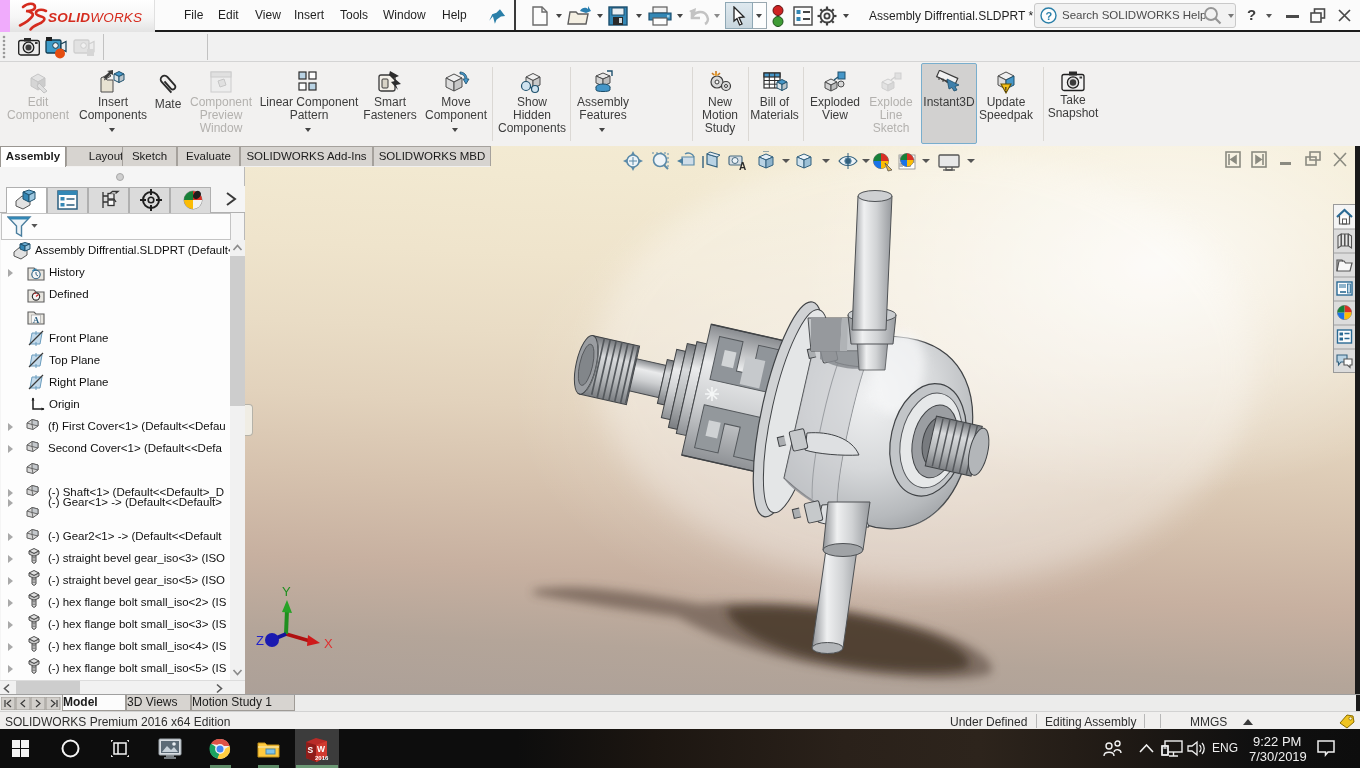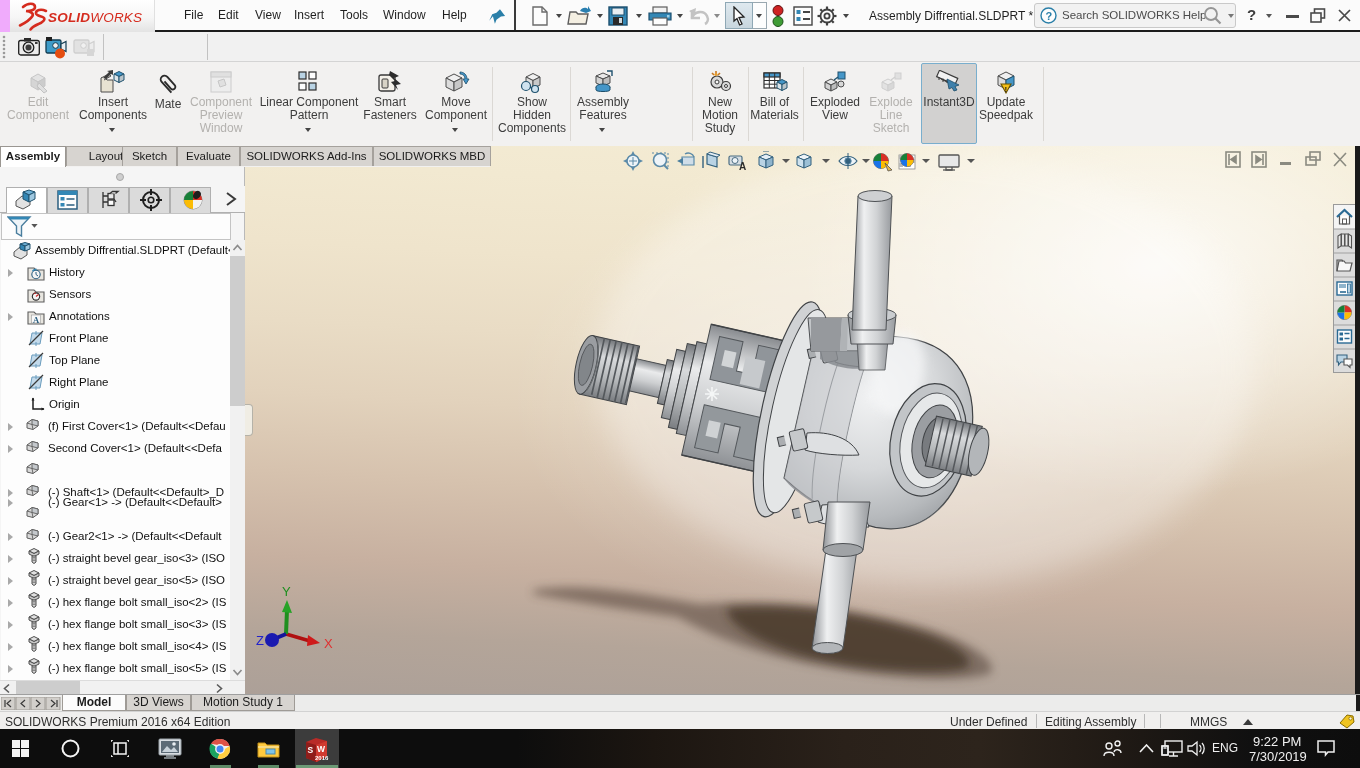--- a/index.html
+++ b/index.html
@@ -34,21 +34,21 @@
 
 #leftpanel { position:absolute; left:0; top:167px; width:245px; height:528px; background:#f5f5f5; border-right:1px solid #b9b9b9; }
 .ptab { position:absolute; top:20px; width:41px; height:27px; background:#dbdbdb; border:1px solid #b0b0b0; }
 .ptab.act { background:#ffffff; border-bottom:none; }
 #tree { position:absolute; left:1px; top:73px; width:229px; height:440px; background:#fdfdfd; overflow:hidden; }
 .trow { position:absolute; left:0; width:260px; height:22px; font-size:11.5px; color:#101010; white-space:nowrap; }
 .trow .txt { position:absolute; top:4px; }
 .tarr { position:absolute; left:7px; top:7px; width:0; height:0; border-top:4px solid transparent; border-bottom:4px solid transparent; border-left:5px solid #a9a9a9; }
 
 #doctabs { position:absolute; left:0; top:694px; width:1360px; height:17px; background:#ececeb; border-top:1px solid #9f9f9f; }
-.dtab { position:absolute; top:0; height:16px; background:#d7d4d0; border:1px solid #9f9b96; border-top:none; font-size:12px; color:#1b1b1b; text-align:center; line-height:15px; }
+.dtab { position:absolute; top:0; height:16px; background:#d7d4d0; border:1px solid #9f9b96; border-top:none; font-size:12px; color:#1b1b1b; text-align:left; line-height:15px; }
 .dtab.act { background:#fcfcfc; font-weight:bold; }
 
 #statusbar { position:absolute; left:0; top:711px; width:1360px; height:18px; background:#f0efee; border-top:1px solid #d2d2d2; font-size:12px; color:#2e2e2e; }
 
 #taskbar { position:absolute; left:0; top:729px; width:1360px; height:39px;
  background:linear-gradient(90deg,#0d0d0d 0%,#0d0d0d 38%,#1c1611 48%,#2a211a 62%,#2d241c 72%,#201a15 82%,#101010 92%,#0d0d0d 100%); }
 </style>
 </head>
 <body>
 <div id="screen">
@@ -313,20 +313,27 @@
           <path d="M10 12 L22 18 L18 19.5 L20 23 L17 24 L15 20.5 L12 22 Z" fill="#3e80ab" stroke="#1d4d68" stroke-width="0.8" transform="translate(2 -3)"></path>
         </svg>Instant3D</div>
     <div class="rbtn" style="left:977px;width:58px"><svg class="ic" width="26" height="24" viewBox="0 0 26 24">
           <path d="M5 6 L13 2 L21 6 L13 10 Z" fill="#f0f0f0" stroke="#4d4d4d"></path>
           <path d="M5 6 L5 15 L13 19 L13 10 Z" fill="#dcdcdc" stroke="#4d4d4d"></path>
           <path d="M21 6 L21 15 L13 19 L13 10 Z" fill="#4596c8" stroke="#20526e"></path>
           <path d="M13 23 L8 14 L18 14 Z" fill="#f2c018" stroke="#6b5200" stroke-width="1.1"></path>
           <text x="11.6" y="22" font-size="8" font-weight="bold" fill="#1f1f1f" font-family="Liberation Sans">!</text>
         </svg>Update<br>Speedpak</div>
     <div class="rsep" style="left:1043px"></div>
+    <div class="rbtn" style="left:1045px;width:56px"><svg class="ic" width="24" height="22" viewBox="0 0 24 22">
+          <rect x="1" y="4.5" width="22" height="16" rx="2" fill="#f2f2f2" stroke="#1e1e1e" stroke-width="1.3"></rect>
+          <rect x="8" y="1.5" width="8" height="4" fill="#2b2b2b"></rect>
+          <circle cx="12" cy="12.5" r="5.6" fill="#e0e0e0" stroke="#1e1e1e" stroke-width="1.3"></circle>
+          <circle cx="12" cy="12.5" r="3.2" fill="#3a3a3a"></circle>
+          <rect x="18.5" y="6.5" width="2.6" height="2" fill="#3a3a3a"></rect>
+        </svg>Take<br>Snapshot</div>
   </div>
   <div id="viewport">
     <svg class="abs" style="left:0;top:0" width="1115" height="548" viewBox="0 0 1115 548">
       <defs>
         <linearGradient id="gV" x1="0" y1="0" x2="1" y2="0">
           <stop offset="0" stop-color="#8f9296"></stop>
             <stop offset="0.3" stop-color="#eff0f1"></stop>
             <stop offset="0.62" stop-color="#d0d2d4"></stop>
             <stop offset="1" stop-color="#979a9e"></stop>
         </linearGradient>
@@ -756,25 +763,21 @@
           </g>
       </svg>
       <div class="trow" style="top:0">
           <span class="txt" style="left:34px">Assembly Diffrential.SLDPRT  (Default&lt;</span>
         </div>
       <div class="trow" style="top:22px">
           <i class="tarr"></i>
           <span class="txt" style="left:48px">History</span>
         </div>
       <div class="trow" style="top:44px">
-          <span class="txt" style="left:48px">Sensors</span>
-        </div>
-      <div class="trow" style="top:66px">
-          <i class="tarr"></i>
-          <span class="txt" style="left:48px">Annotations</span>
+          <span class="txt" style="left:48px">Defined</span>
         </div>
       <div class="trow" style="top:88px">
           <span class="txt" style="left:48px">Front Plane</span>
         </div>
       <div class="trow" style="top:132px">
           <span class="txt" style="left:48px">Right Plane</span>
         </div>
       <div class="trow" style="top:110px">
           <span class="txt" style="left:48px">Top Plane</span>
         </div>

